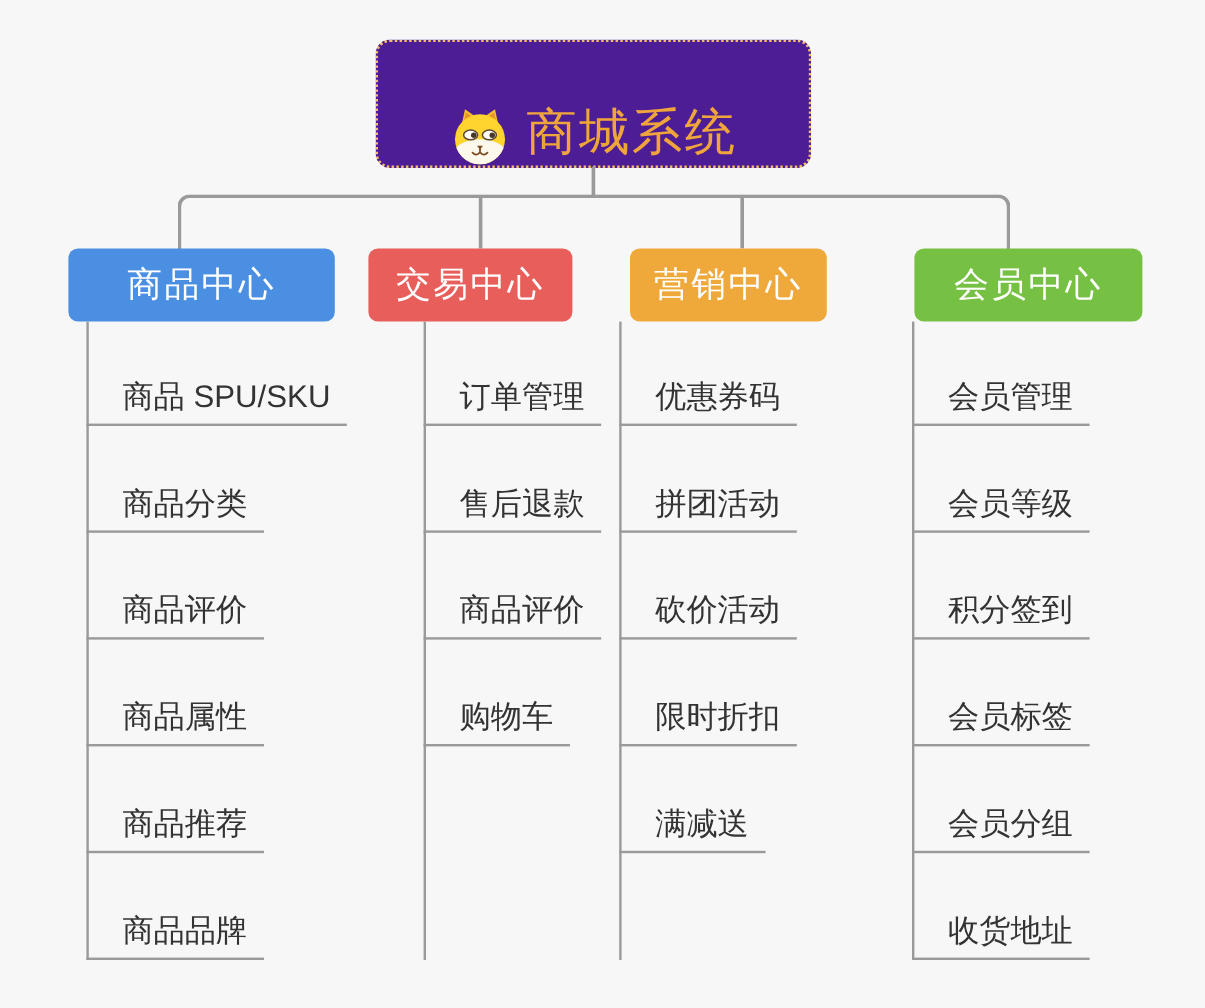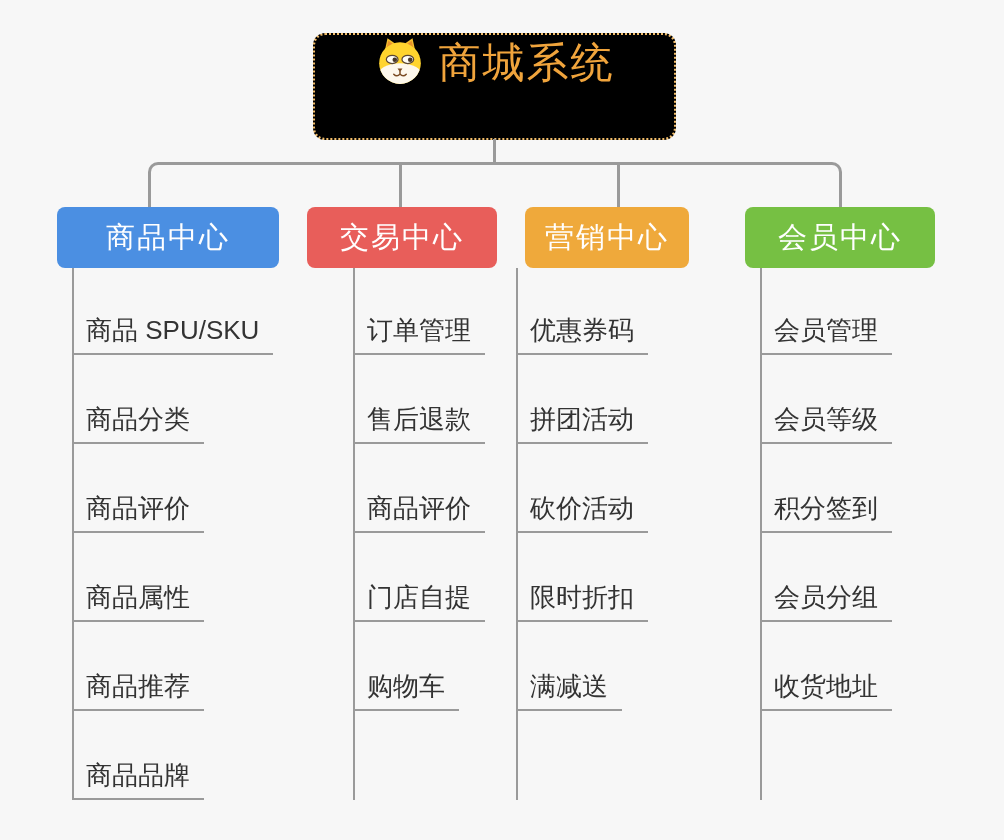--- a/index.html
+++ b/index.html
@@ -4,23 +4,23 @@
 <style>
   html,body{margin:0;padding:0;}
   body{
     width:1004px;height:840px;position:relative;overflow:hidden;
     background:#f7f7f7;
     font-family:"Liberation Sans","DejaVu Sans",sans-serif;
   }
   
   .root-node{
     position:absolute;left:313px;top:33px;width:363px;height:107px;
-    background:#000000;border:2px dotted #f3be6b;border-radius:12px;
+    background:#4c1d95;border:2px dotted #f3be6b;border-radius:12px;
     box-sizing:border-box;
-    display:flex;align-items:flex-start;justify-content:center;gap:14px;
+    display:flex;align-items:flex-end;justify-content:center;gap:14px;
   }
   .root-title{font-size:42px;letter-spacing:2px;}
   .root-icon{width:50px;height:50px;flex:0 0 auto;}
   
   .conn{position:absolute;background:#9a9a9a;}
   .conn-stub{left:493px;top:139px;width:3px;height:25px;}
   .conn-bus{
     position:absolute;left:148px;top:162px;width:694px;height:46px;
     box-sizing:border-box;background:transparent;
     border-top:3px solid #9a9a9a;border-left:3px solid #9a9a9a;border-right:3px solid #9a9a9a;
@@ -28,35 +28,35 @@
   }
   .conn-drop-2{left:399px;top:163px;width:3px;height:44px;}
   .conn-drop-3{left:617px;top:163px;width:3px;height:44px;}
   
   .branch-box{
     position:absolute;top:207px;height:61px;border-radius:8px;
     display:flex;align-items:center;justify-content:center;
     color:#ffffff;font-size:29px;letter-spacing:2px;
   }
   .branch-1{left:57px;width:222px;}
-  .branch-2{left:307px;width:190px;text-align:right;}
+  .branch-2{left:307px;width:170px;text-align:right;}
   .branch-3{left:525px;width:164px;}
-  .branch-4{left:745px;width:190px;}
+  .branch-4{left:762px;width:190px;}
   
   .col{position:absolute;top:268px;height:533px;}
   .col-1{left:72px;}
   .col-2{left:312px;margin-left:41px;}
   .col-3{left:516px;}
   .col-4{left:760px;}
   .col::before{
     content:"";position:absolute;left:0;top:0;width:2px;height:532px;background:#9a9a9a;
   }
   .child{
     box-sizing:border-box;height:46px;margin-top:43px;width:max-content;
-    padding:0 14px 5px 14px;border-bottom:2px solid #9a9a9a;
+    padding:0 14px 5px 30px;border-bottom:2px solid #9a9a9a;
     display:flex;align-items:flex-end;
     font-size:26px;color:#333333;white-space:nowrap;
   }
   .child:first-child{margin-top:41px;}
 </style>
 </head>
 <body>
 
 <div class="root-node">
   <svg class="root-icon" viewBox="0 0 48 48" aria-hidden="true">
@@ -97,31 +97,31 @@
   <div class="child">商品评价</div>
   <div class="child">商品属性</div>
   <div class="child">商品推荐</div>
   <div class="child">商品品牌</div>
 </div>
 
 <div class="col col-2">
   <div class="child">订单管理</div>
   <div class="child">售后退款</div>
   <div class="child">商品评价</div>
-  <div class="child">门店自提</div>
   <div class="child">购物车</div>
 </div>
 
 <div class="col col-3">
   <div class="child">优惠券码</div>
   <div class="child">拼团活动</div>
   <div class="child">砍价活动</div>
   <div class="child">限时折扣</div>
   <div class="child">满减送</div>
 </div>
 
 <div class="col col-4">
   <div class="child">会员管理</div>
   <div class="child">会员等级</div>
   <div class="child">积分签到</div>
+  <div class="child">会员标签</div>
   <div class="child">会员分组</div>
   <div class="child">收货地址</div>
 </div>
 
 </body></html>

